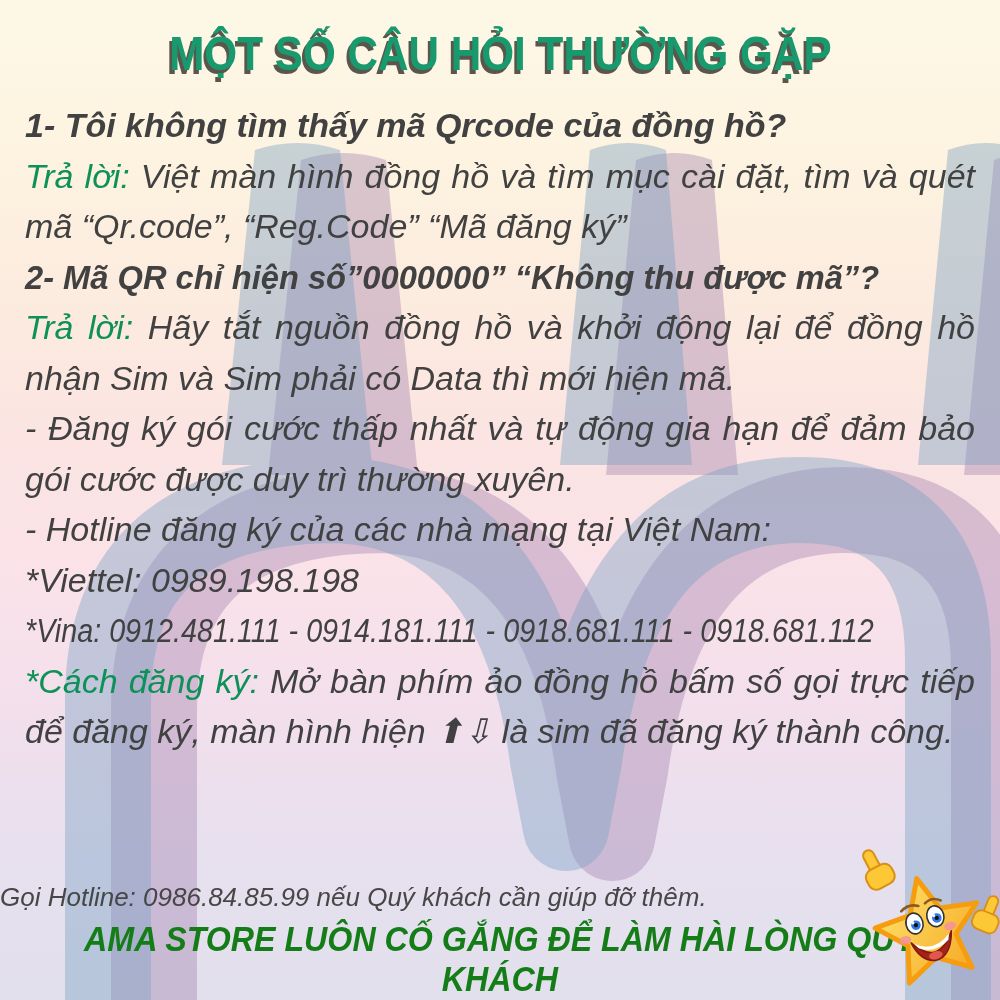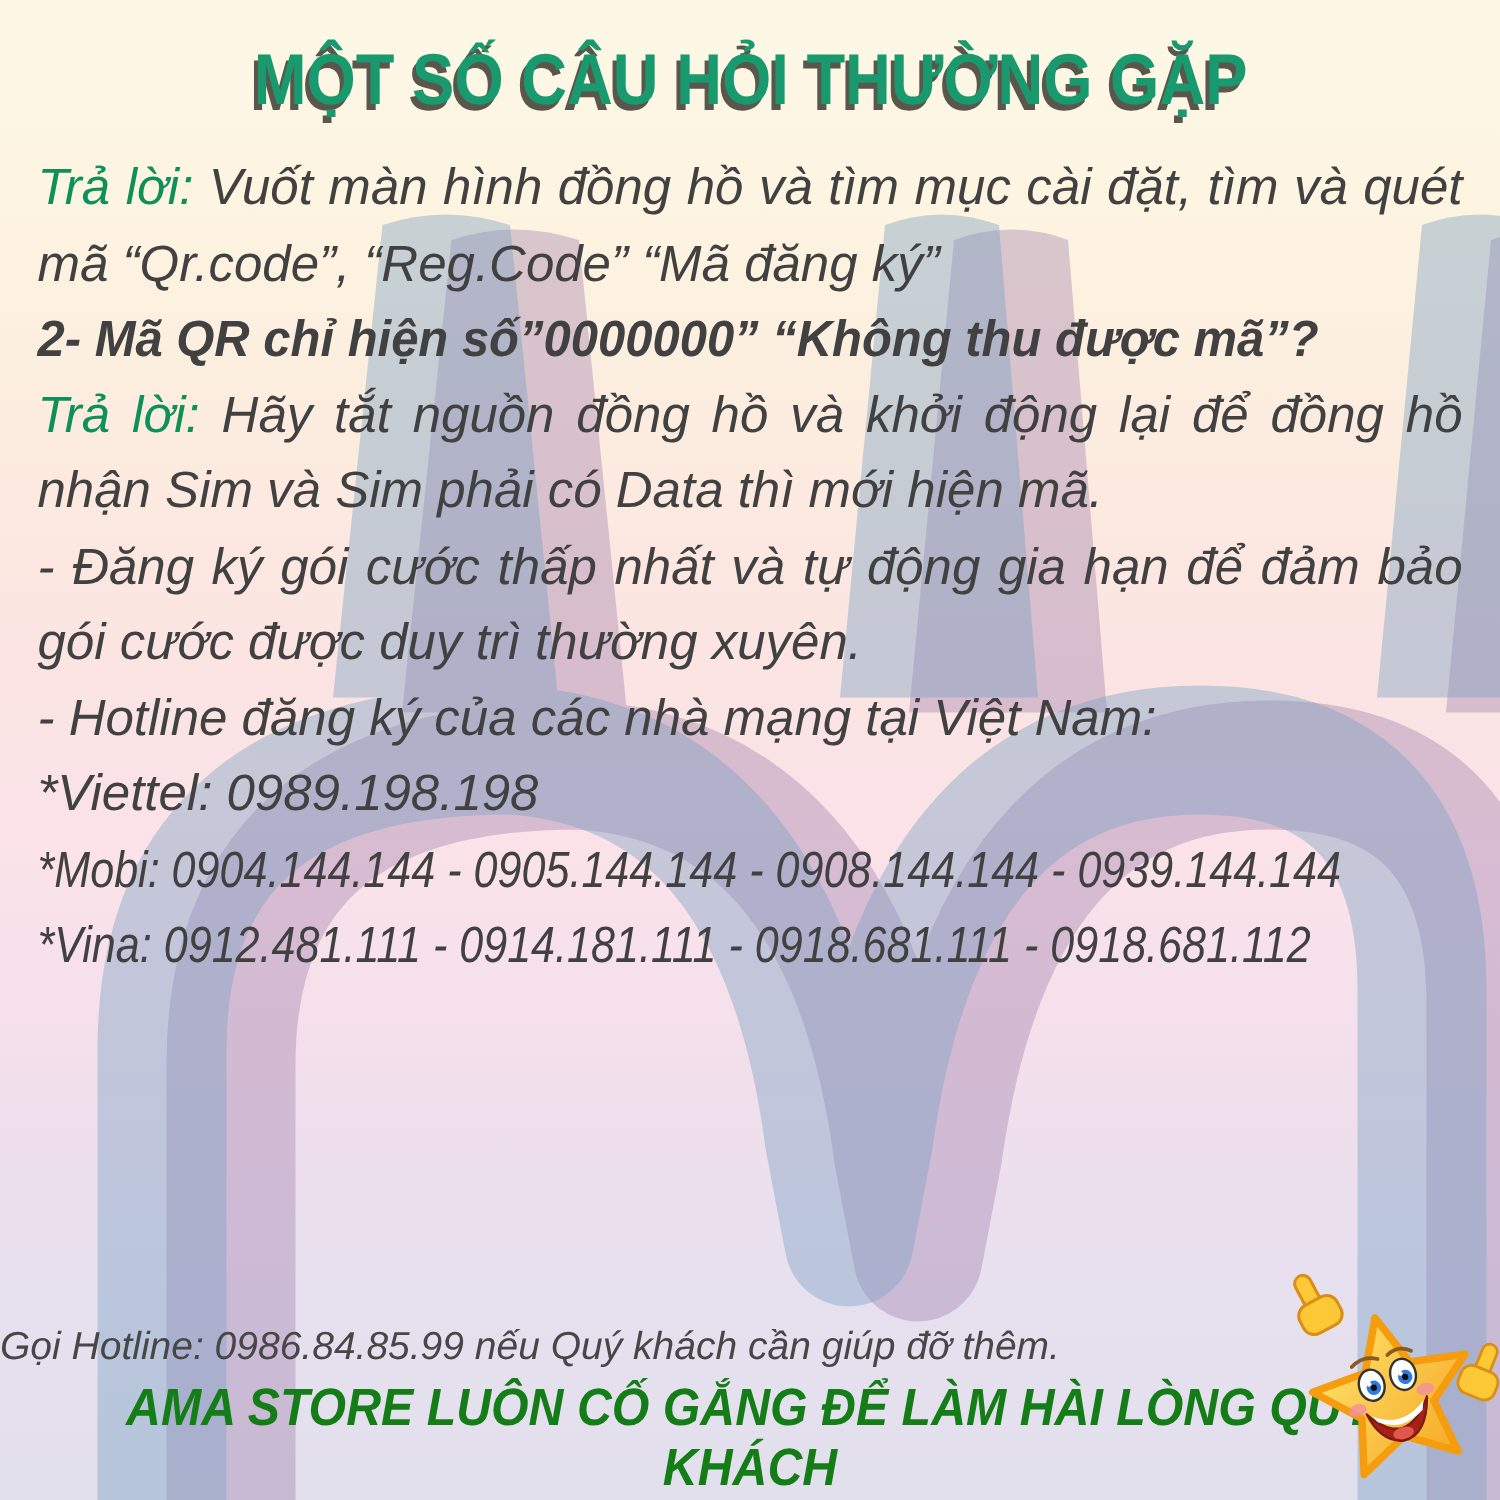--- a/index.html
+++ b/index.html
@@ -48,32 +48,33 @@
         <path fill="none" stroke="currentColor" stroke-width="86" stroke-linejoin="round" d="M 108 1020 L 108 700 Q 108 500 340 500 Q 520 510 553 760 L 566 828 L 579 760 Q 615 500 800 500 Q 948 500 948 660 L 948 1020"></path>
       </g>
     </defs>
     <use href="#amalogo" transform="translate(46,10)" color="#a383ae" opacity="0.40"></use>
     <use href="#amalogo" color="#7ba2c4" opacity="0.42"></use>
   </svg>
 
   <h1 class="title"><span class="tt">MỘT SỐ CÂU HỎI THƯỜNG GẶP</span></h1>
 
   <div class="content">
-    <p class="a"><span class="lbl">Trả lời:</span> <span>Vuốt màn hình đồng hồ và tìm mục cài đặt, tìm và quét mã “Qr.code”, “Reg.Code” “Mã đăng ký”</span></p>
+    <p class="q"><span>1- Tôi không tìm thấy mã Qrcode của đồng hồ?</span></p>
+    <p class="a"><span class="lbl">Trả lời:</span> <span>Việt màn hình đồng hồ và tìm mục cài đặt, tìm và quét mã “Qr.code”, “Reg.Code” “Mã đăng ký”</span></p>
 
     <p class="q"><span class="fit" style="transform:scaleX(.96)">2- Mã QR chỉ hiện số”0000000” “Không thu được mã”?</span></p>
     <p class="a"><span class="lbl">Trả lời:</span> <span>Hãy tắt nguồn đồng hồ và khởi động lại để đồng hồ nhận Sim và Sim phải có Data thì mới hiện mã.</span></p>
 
     <p class="a"><span>- Đăng ký gói cước thấp nhất và tự động gia hạn để đảm bảo gói cước được duy trì thường xuyên.</span></p>
     <p class="line"><span>- Hotline đăng ký của các nhà mạng tại Việt Nam:</span></p>
 
     <p class="line"><span>*Viettel: 0989.198.198</span></p>
-    <p class="line"><span class="fit" style="transform:scaleX(.845)">*Mobi: 0904.144.144 - 0905.144.144 - 0908.144.144 - 0939.144.144</span></p>
     <p class="line"><span class="fit" style="transform:scaleX(.845)">*Vina: 0912.481.111 - 0914.181.111 - 0918.681.111 - 0918.681.112</span></p>
 
+    <p class="a"><span class="lbl">*Cách đăng ký:</span> <span>Mở bàn phím ảo đồng hồ bấm số gọi trực tiếp để đăng ký, màn hình hiện ⬆⇩ là sim đã đăng ký thành công.</span></p>
   </div>
 
   <div class="note">Gọi Hotline: 0986.84.85.99 nếu Quý khách cần giúp đỡ thêm.</div>
   <div class="slogan"><span class="tt2">AMA STORE LUÔN CỐ GẮNG ĐỂ LÀM HÀI LÒNG QUÝ KHÁCH</span></div>
 
   <svg class="mascot" viewBox="0 0 164 152" aria-hidden="true">
     <defs>
       <linearGradient id="sg" x1="0" y1="0" x2="1" y2="1">
         <stop offset="0" stop-color="#ffe873"></stop>
         <stop offset="1" stop-color="#f5a41f"></stop>

